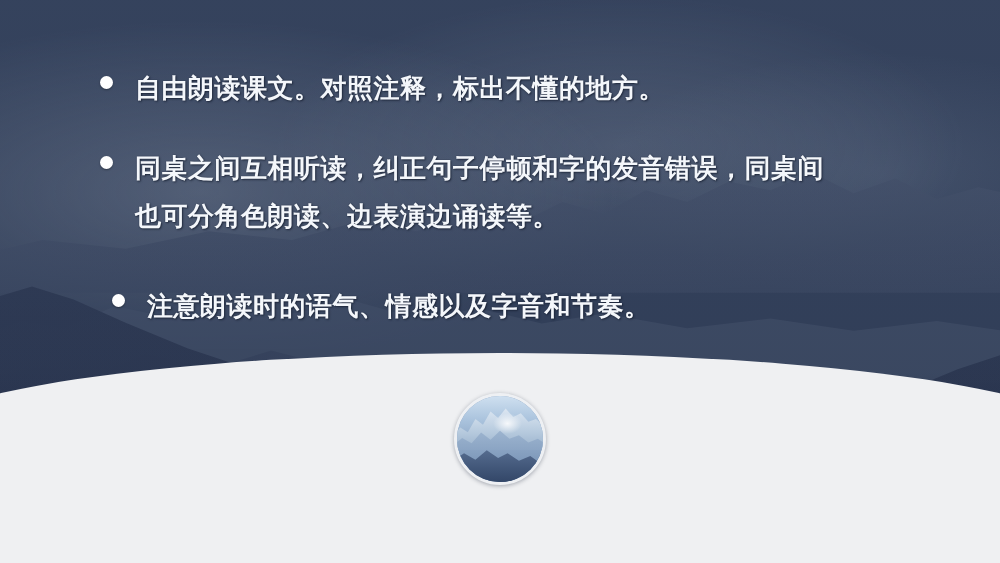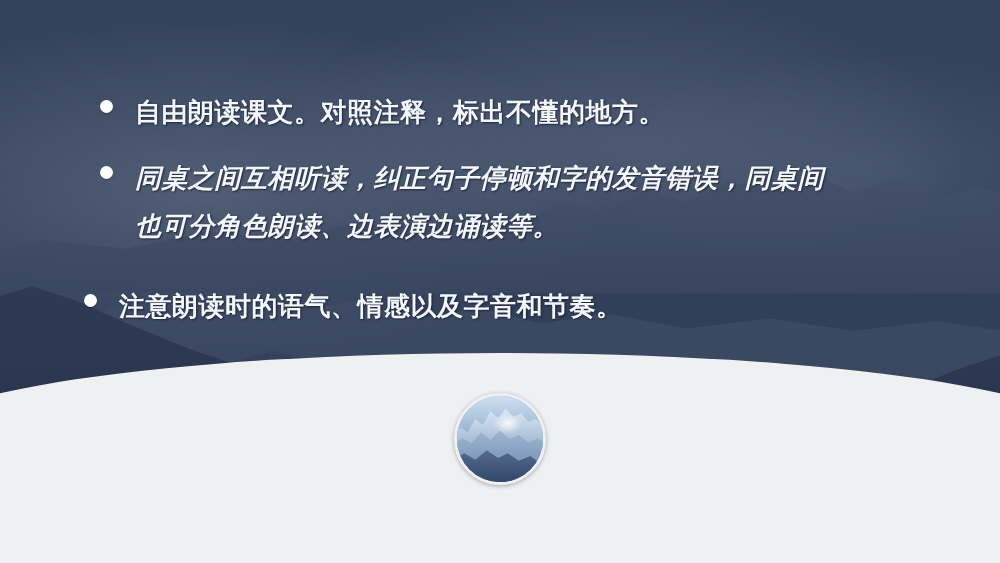--- a/index.html
+++ b/index.html
@@ -106,23 +106,23 @@
   }
   .bullet-text {
     color: #f4f7fb;
     font-size: 26px;
     font-weight: bold;
     line-height: 1.85;
     letter-spacing: .5px;
     text-shadow: 1px 1px 2px rgba(20,28,46,.75), 0 0 1px rgba(20,28,46,.6);
     white-space: pre-line;
   }
-  #row-1 { left: 100px; top: 88px; }
-  #row-2 { left: 100px; top: 154px; font-style: italic; }
-  #row-3 { left: 84px; top: 282px; }
+  #row-1 { left: 100px; top: 64px; }
+  #row-2 { left: 100px; top: 144px; }
+  #row-3 { left: 112px; top: 282px; }
 
   
   .bottom-panel {
     position: absolute;
     left: -10%;
     bottom: 0;
     width: 120%;
     height: 210px;
     background: #eff0f2;
     border-top-left-radius: 50% 90px;

